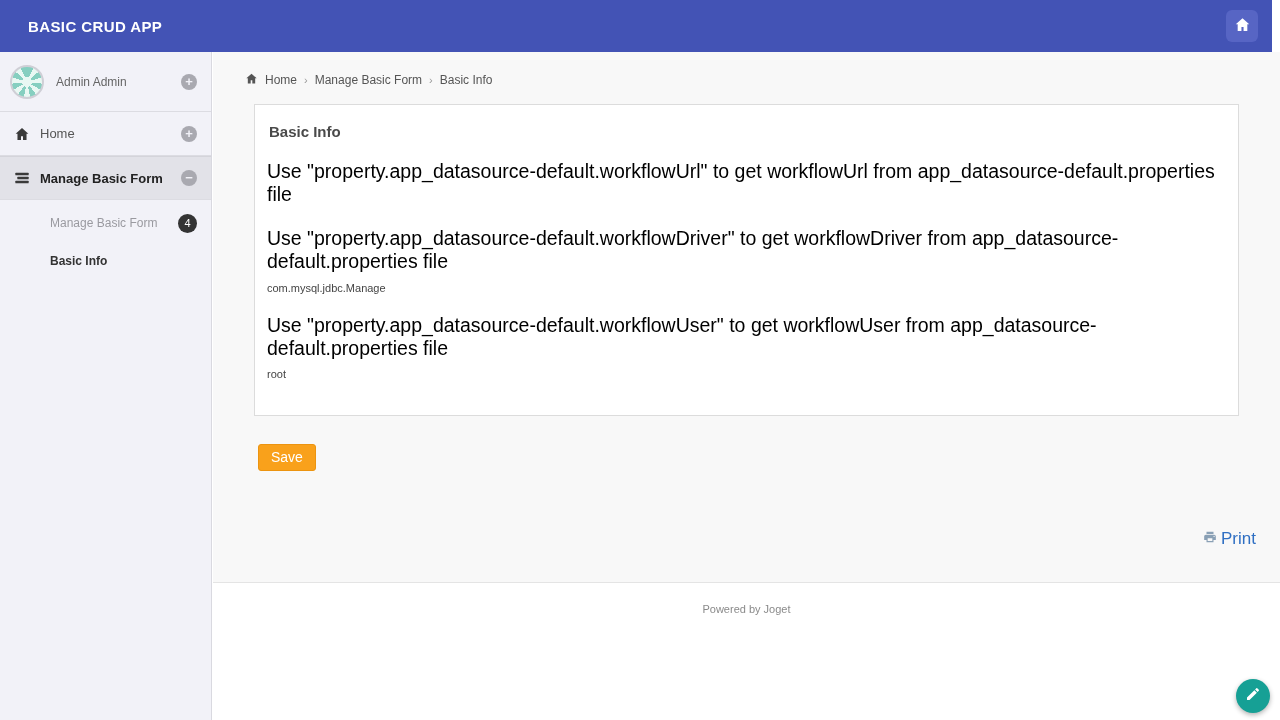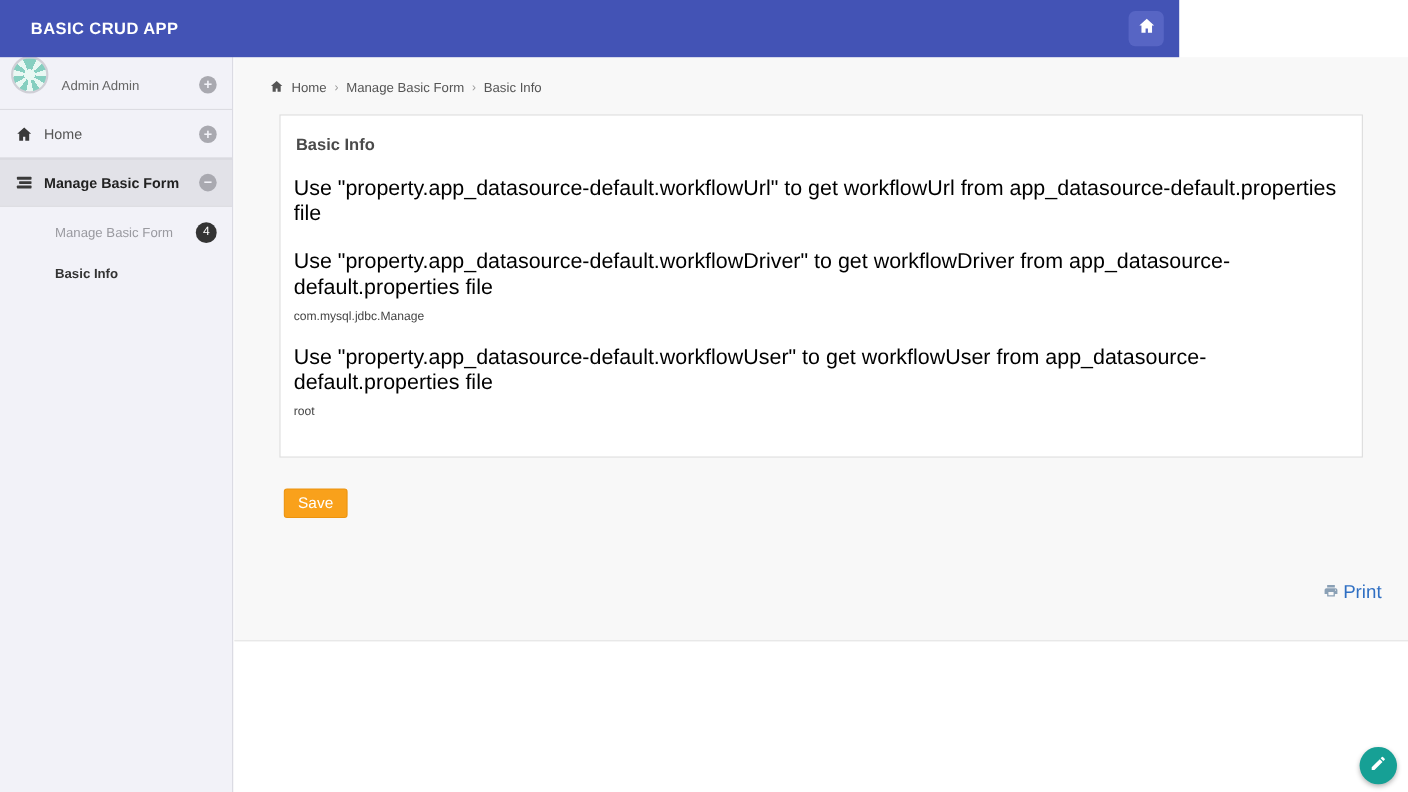--- a/index.html
+++ b/index.html
@@ -1,39 +1,39 @@
 <!DOCTYPE html>
 <html><head>
 <meta charset="utf-8">
 <style>
   * { margin:0; padding:0; box-sizing:border-box; }
   html,body { width:1280px; height:720px; overflow:hidden; }
   body { font-family:"Liberation Sans", sans-serif; background:#fff; position:relative; }
 
   
   .app-header {
-    position:absolute; top:0; left:0; width:1072px; height:52px;
+    position:absolute; top:0; left:0; width:1272px; height:52px;
     background:#4353b5; display:flex; align-items:center; justify-content:space-between;
     padding:0 14px 0 28px; z-index:10;
   }
   .app-title { color:#ffffff; font-size:15px; font-weight:bold; letter-spacing:.4px; }
   .header-home-btn {
     width:32px; height:32px; border-radius:6px; background:#5765c4;
     display:flex; align-items:center; justify-content:center; cursor:pointer;
   }
   .header-home-btn svg { width:17px; height:17px; fill:#ffffff; }
 
   
   .sidebar {
     position:absolute; top:52px; left:0; width:212px; bottom:0;
     background:#f2f2f8; border-right:1px solid #d9d9e0;
   }
   .user-block {
-    display:flex; align-items:flex-end; padding:14px 14px 14px 10px;
-    border-bottom:1px solid #dcdce2; height:48px;
+    display:flex; align-items:center; padding:14px 14px 14px 10px;
+    border-bottom:1px solid #dcdce2; height:60px;
   }
   .avatar {
     width:34px; height:34px; border-radius:50%;
     border:2px solid #cfcfd6;
     background:
       radial-gradient(circle at 50% 50%, #e9f8f3 0 5px, transparent 5px),
       repeating-conic-gradient(#86cfc0 0 24deg, #e9f8f3 24deg 48deg);
     flex:0 0 auto;
   }
   .user-name { font-size:12px; color:#666; margin-left:12px; flex:1; }
@@ -202,20 +202,23 @@
     <div class="print-row">
       <span>
         <svg viewBox="0 0 24 24">
             <path d="M19 8H5c-1.66 0-3 1.34-3 3v6h4v4h12v-4h4v-6c0-1.66-1.34-3-3-3zm-3 11H8v-5h8v5zm3-7c-.55 0-1-.45-1-1s.45-1 1-1 1 .45 1 1-.45 1-1 1zm-1-9H6v4h12V3z"></path>
           </svg>
       </span>
       <a class="print-link">Print</a>
     </div>
   </div>
 
+  <div class="footer">
+    <span class="footer-text">Powered by Joget</span>
+  </div>
 </div>
 
 <div class="fab">
   <span>
     <svg viewBox="0 0 24 24">
         <path d="M3 17.25V21h3.75L17.81 9.94l-3.75-3.75L3 17.25zM20.71 7.04c.39-.39.39-1.02 0-1.41l-2.34-2.34a.9959.9959 0 0 0-1.41 0l-1.83 1.83 3.75 3.75 1.83-1.83z"></path>
       </svg>
   </span>
 </div>
 

